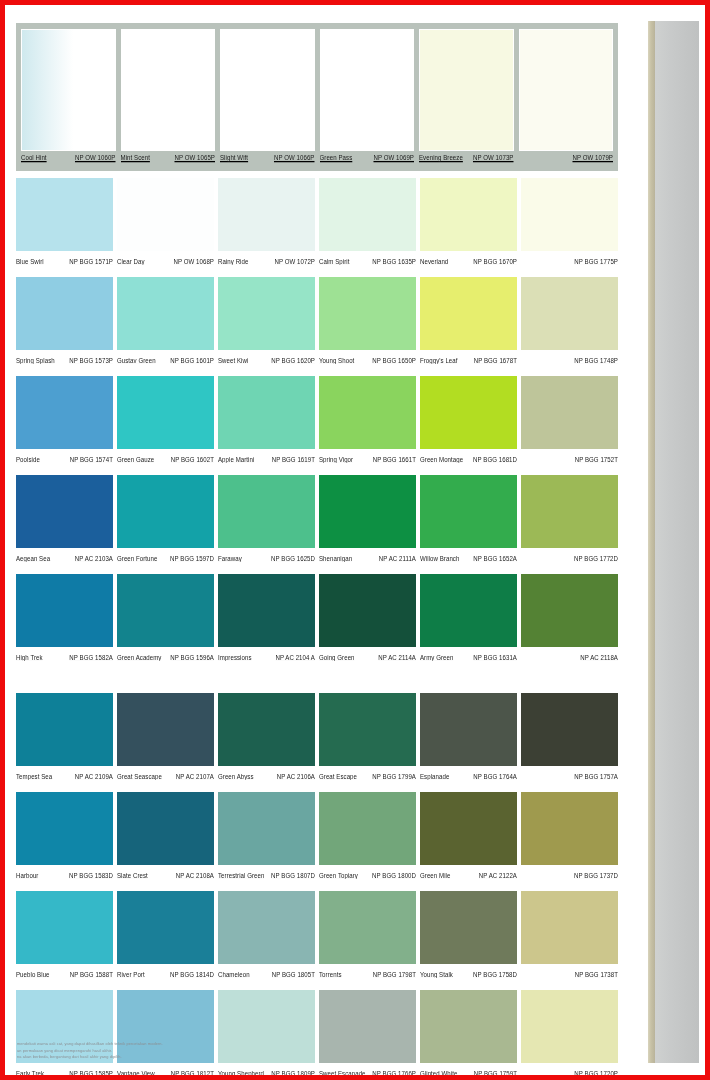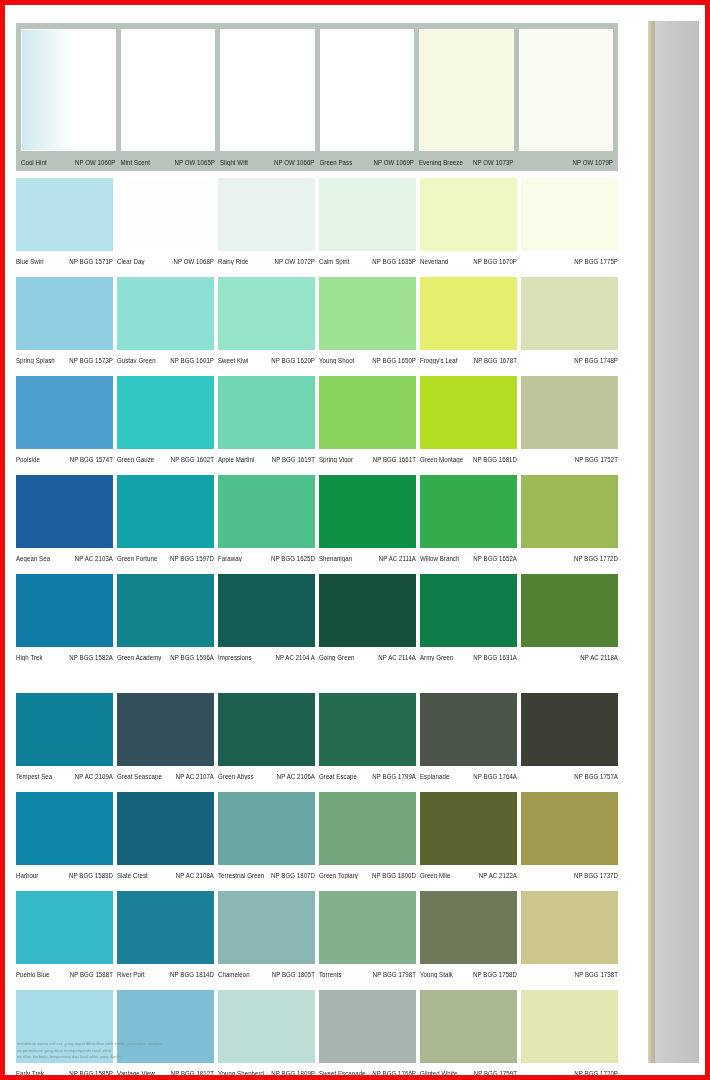--- a/index.html
+++ b/index.html
@@ -95,23 +95,24 @@
     gap: 4px;
     height: 19px;
     align-items: center;
   }
 
   
   .lblcell {
     flex: 1 1 0;
     display: flex;
     justify-content: space-between;
-    align-items: center;
+    align-items: flex-start;
     white-space: nowrap;
     overflow: hidden;
+    text-decoration: underline;
   }
   .sw-name, .sw-code {
     font-family: "Liberation Sans", sans-serif;
     font-size: 6.1px;
     line-height: 9px;
     color: #1c1c1c;
     letter-spacing: 0.06px;
     transform: scaleY(1.28);
     transform-origin: center;
   }

